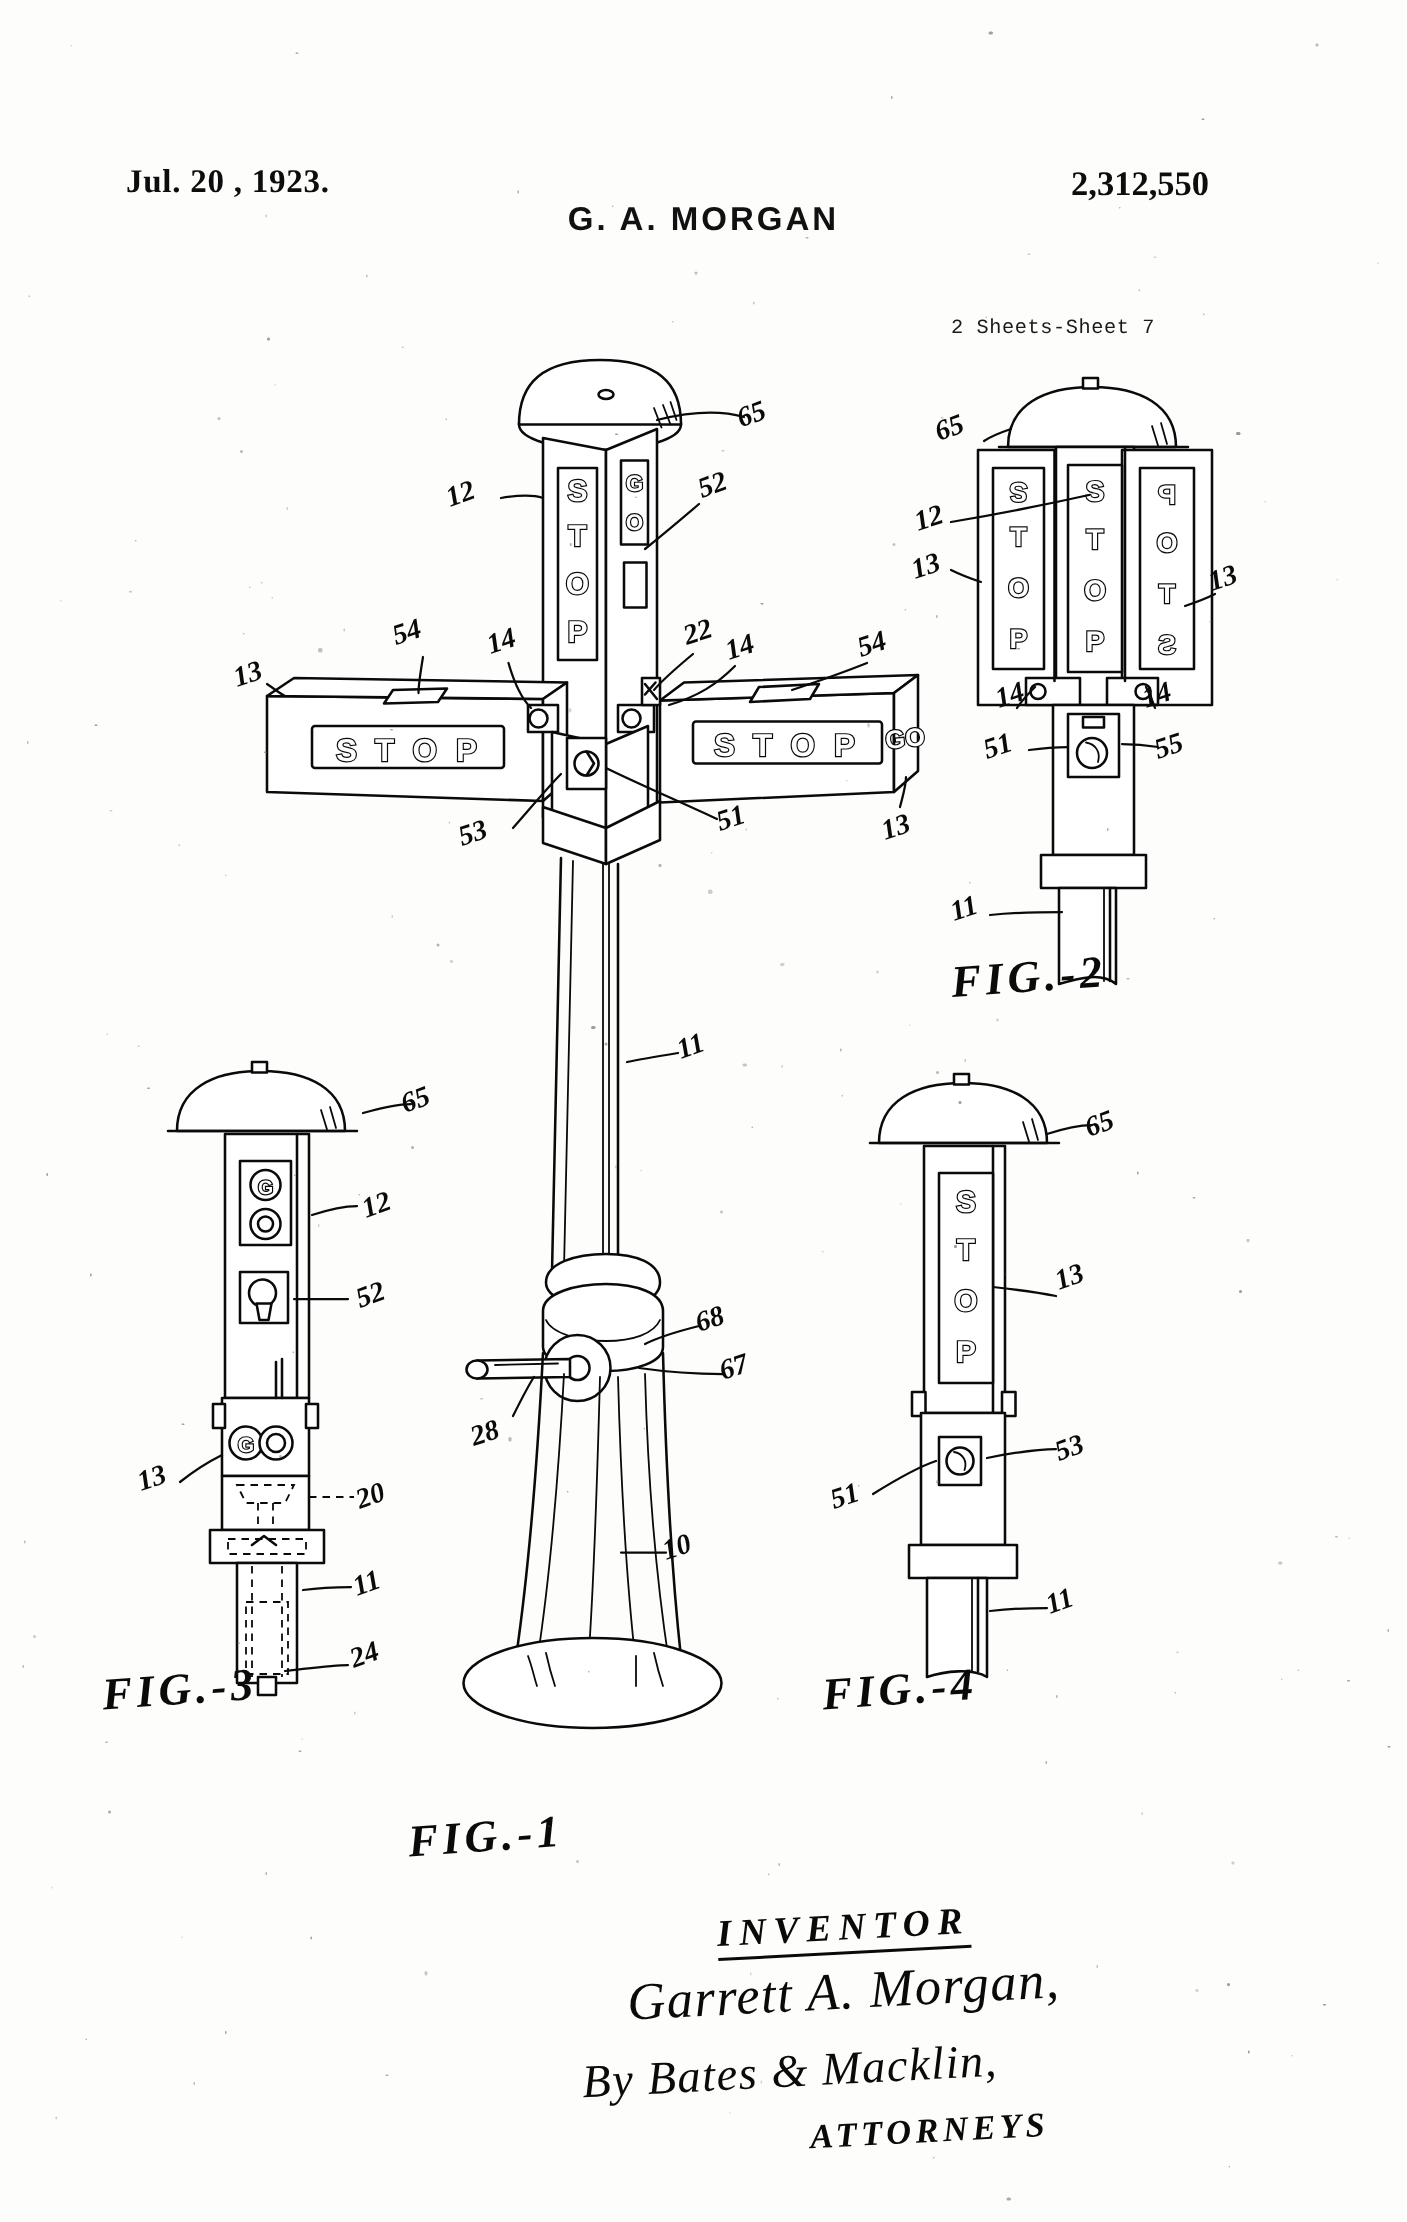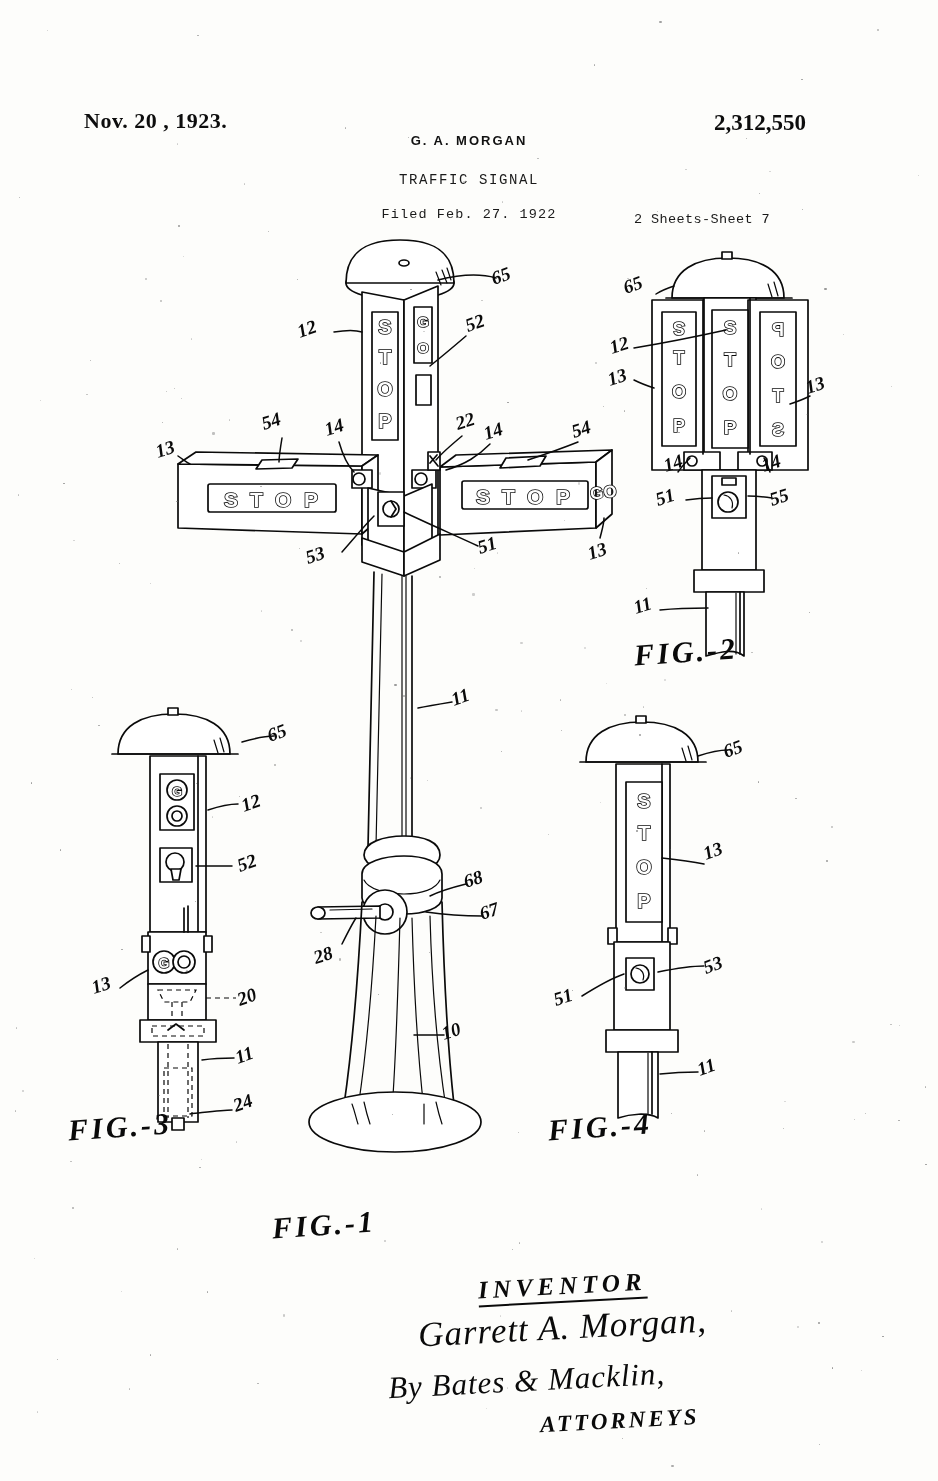--- a/index.html
+++ b/index.html
@@ -20,21 +20,21 @@
     font-weight:bold;font-size:22px;letter-spacing:.5px;color:#0d0d0d;
   }
   .hdr-patno{
     position:absolute;right:132px;top:110px;
     font-family:"Liberation Serif", serif;
     font-weight:bold;font-size:23px;letter-spacing:0px;color:#0d0d0d;
   }
   .hdr-name{
     position:absolute;left:0;right:0;top:133px;text-align:center;
     font-family:"Liberation Sans", sans-serif;
-    font-weight:bold;font-size:13px;letter-spacing:2.0px;color:#111;
+    font-weight:bold;font-size:22px;letter-spacing:2.0px;color:#111;
   }
   .hdr-title{
     position:absolute;left:0;right:0;top:172px;text-align:center;
     font-family:"Liberation Mono", monospace;
     font-size:14px;letter-spacing:1.6px;color:#1a1a1a;
   }
   .hdr-filed{
     position:absolute;left:0;right:0;top:207px;text-align:center;
     font-family:"Liberation Mono", monospace;
     font-size:13.5px;letter-spacing:1.1px;color:#1a1a1a;
@@ -104,25 +104,23 @@
     font-family:"Liberation Serif", serif;
     font-style:italic;font-weight:bold;font-size:23px;letter-spacing:3px;
     transform:rotate(-3deg);
   }
 </style>
 </head>
 <body>
 
 <div id="page">
 
-  <div class="hdr-date">Nov. 20 , 1923.</div>
+  <div class="hdr-date">Jul. 20 , 1923.</div>
   <div class="hdr-patno">2,312,550</div>
   <div class="hdr-name">G. A. MORGAN</div>
-  <div class="hdr-title">TRAFFIC SIGNAL</div>
-  <div class="hdr-filed">Filed Feb. 27. 1922</div>
   <div class="hdr-sheet">2 Sheets-Sheet 7</div>
 
   <svg class="fig" id="svg-fig1" style="left:0;top:0;" width="938" height="1200" viewBox="0 0 938 1200">
 
     <ellipse class="ln-f" cx="400" cy="283" rx="54" ry="17"></ellipse>
     <path class="ln-f" d="M346 283 C346 255 362 240 400 240 C438 240 454 255 454 283 Z"></path>
     <ellipse class="ln" cx="404" cy="263" rx="5" ry="3"></ellipse>
     <path class="ln-t" d="M436 272 L441 285 M442 270 L447 283 M447 268 L451 280"></path>
 
     <path class="ln-f" d="M362 292 L362 545 L404 562 L404 300 Z"></path>

